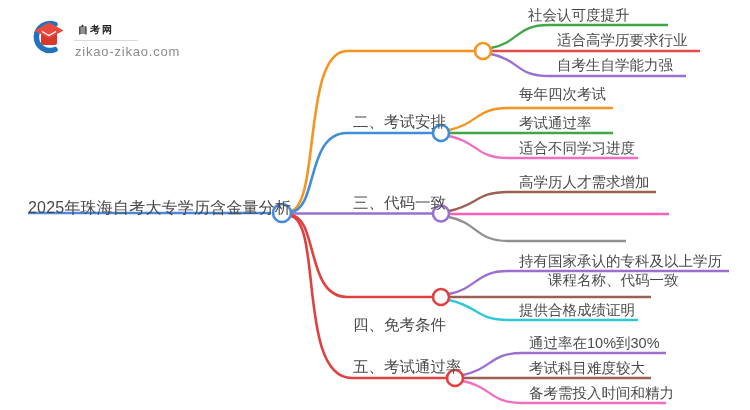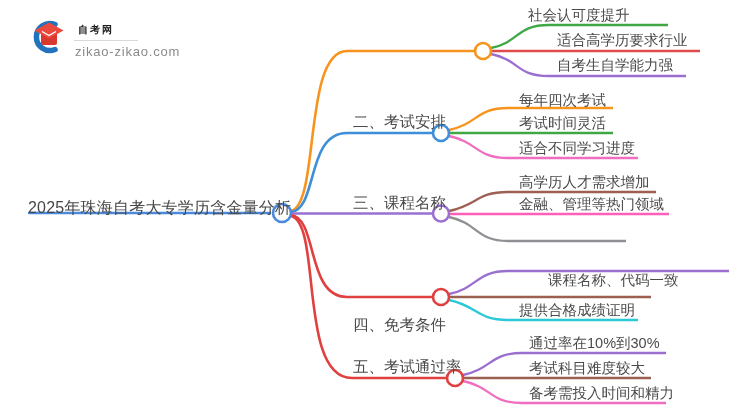--- a/index.html
+++ b/index.html
@@ -64,35 +64,35 @@
     <circle cx="455" cy="378" r="8" fill="#ffffff" stroke-width="2.6" stroke="#e04040"></circle>
   </svg>
 
   <div class="lbl logo-title" style="left:78px;top:24px;">自考网</div>
   <div class="logo-divider"></div>
   <div class="lbl logo-domain" style="left:75px;top:44px;">zikao-zikao.com</div>
 
   <div class="lbl center-lbl" style="left:28px;top:198px;">2025年珠海自考大专学历含金量分析</div>
 
   <div class="lbl branch-lbl" style="left:353px;top:113px;">二、考试安排</div>
-  <div class="lbl branch-lbl" style="left:353px;top:194px;">三、课程名称</div>
+  <div class="lbl branch-lbl" style="left:353px;top:194px;">三、代码一致</div>
   <div class="lbl branch-lbl" style="left:353px;top:277px;margin-top:39px;">四、免考条件</div>
   <div class="lbl branch-lbl" style="left:353px;top:358px;text-align:right;">五、考试通过率</div>
 
   <div class="lbl child-lbl" style="left:528px;top:7px;">社会认可度提升</div>
   <div class="lbl child-lbl" style="left:557px;top:32px;">适合高学历要求行业</div>
   <div class="lbl child-lbl" style="left:557px;top:57px;">自考生自学能力强</div>
 
-  <div class="lbl child-lbl" style="left:519px;top:92px;">每年四次考试</div>
-  <div class="lbl child-lbl" style="left:519px;top:115px;">考试时间灵活</div>
+  <div class="lbl child-lbl" style="left:519px;top:86px;">每年四次考试</div>
+  <div class="lbl child-lbl" style="left:519px;top:115px;">考试通过率</div>
   <div class="lbl child-lbl" style="left:519px;top:140px;">适合不同学习进度</div>
 
   <div class="lbl child-lbl" style="left:519px;top:174px;">高学历人才需求增加</div>
-  <div class="lbl child-lbl" style="left:519px;top:196px;">金融、管理等热门领域</div>
 
+  <div class="lbl child-lbl" style="left:519px;top:253px;">持有国家承认的专科及以上学历</div>
   <div class="lbl child-lbl" style="left:519px;top:272px;margin-left:29px;">课程名称、代码一致</div>
   <div class="lbl child-lbl" style="left:519px;top:302px;">提供合格成绩证明</div>
 
   <div class="lbl child-lbl" style="left:529px;top:335px;">通过率在10%到30%</div>
   <div class="lbl child-lbl" style="left:529px;top:360px;">考试科目难度较大</div>
   <div class="lbl child-lbl" style="left:529px;top:385px;">备考需投入时间和精力</div>
 
 </div>
 
 </body></html>

